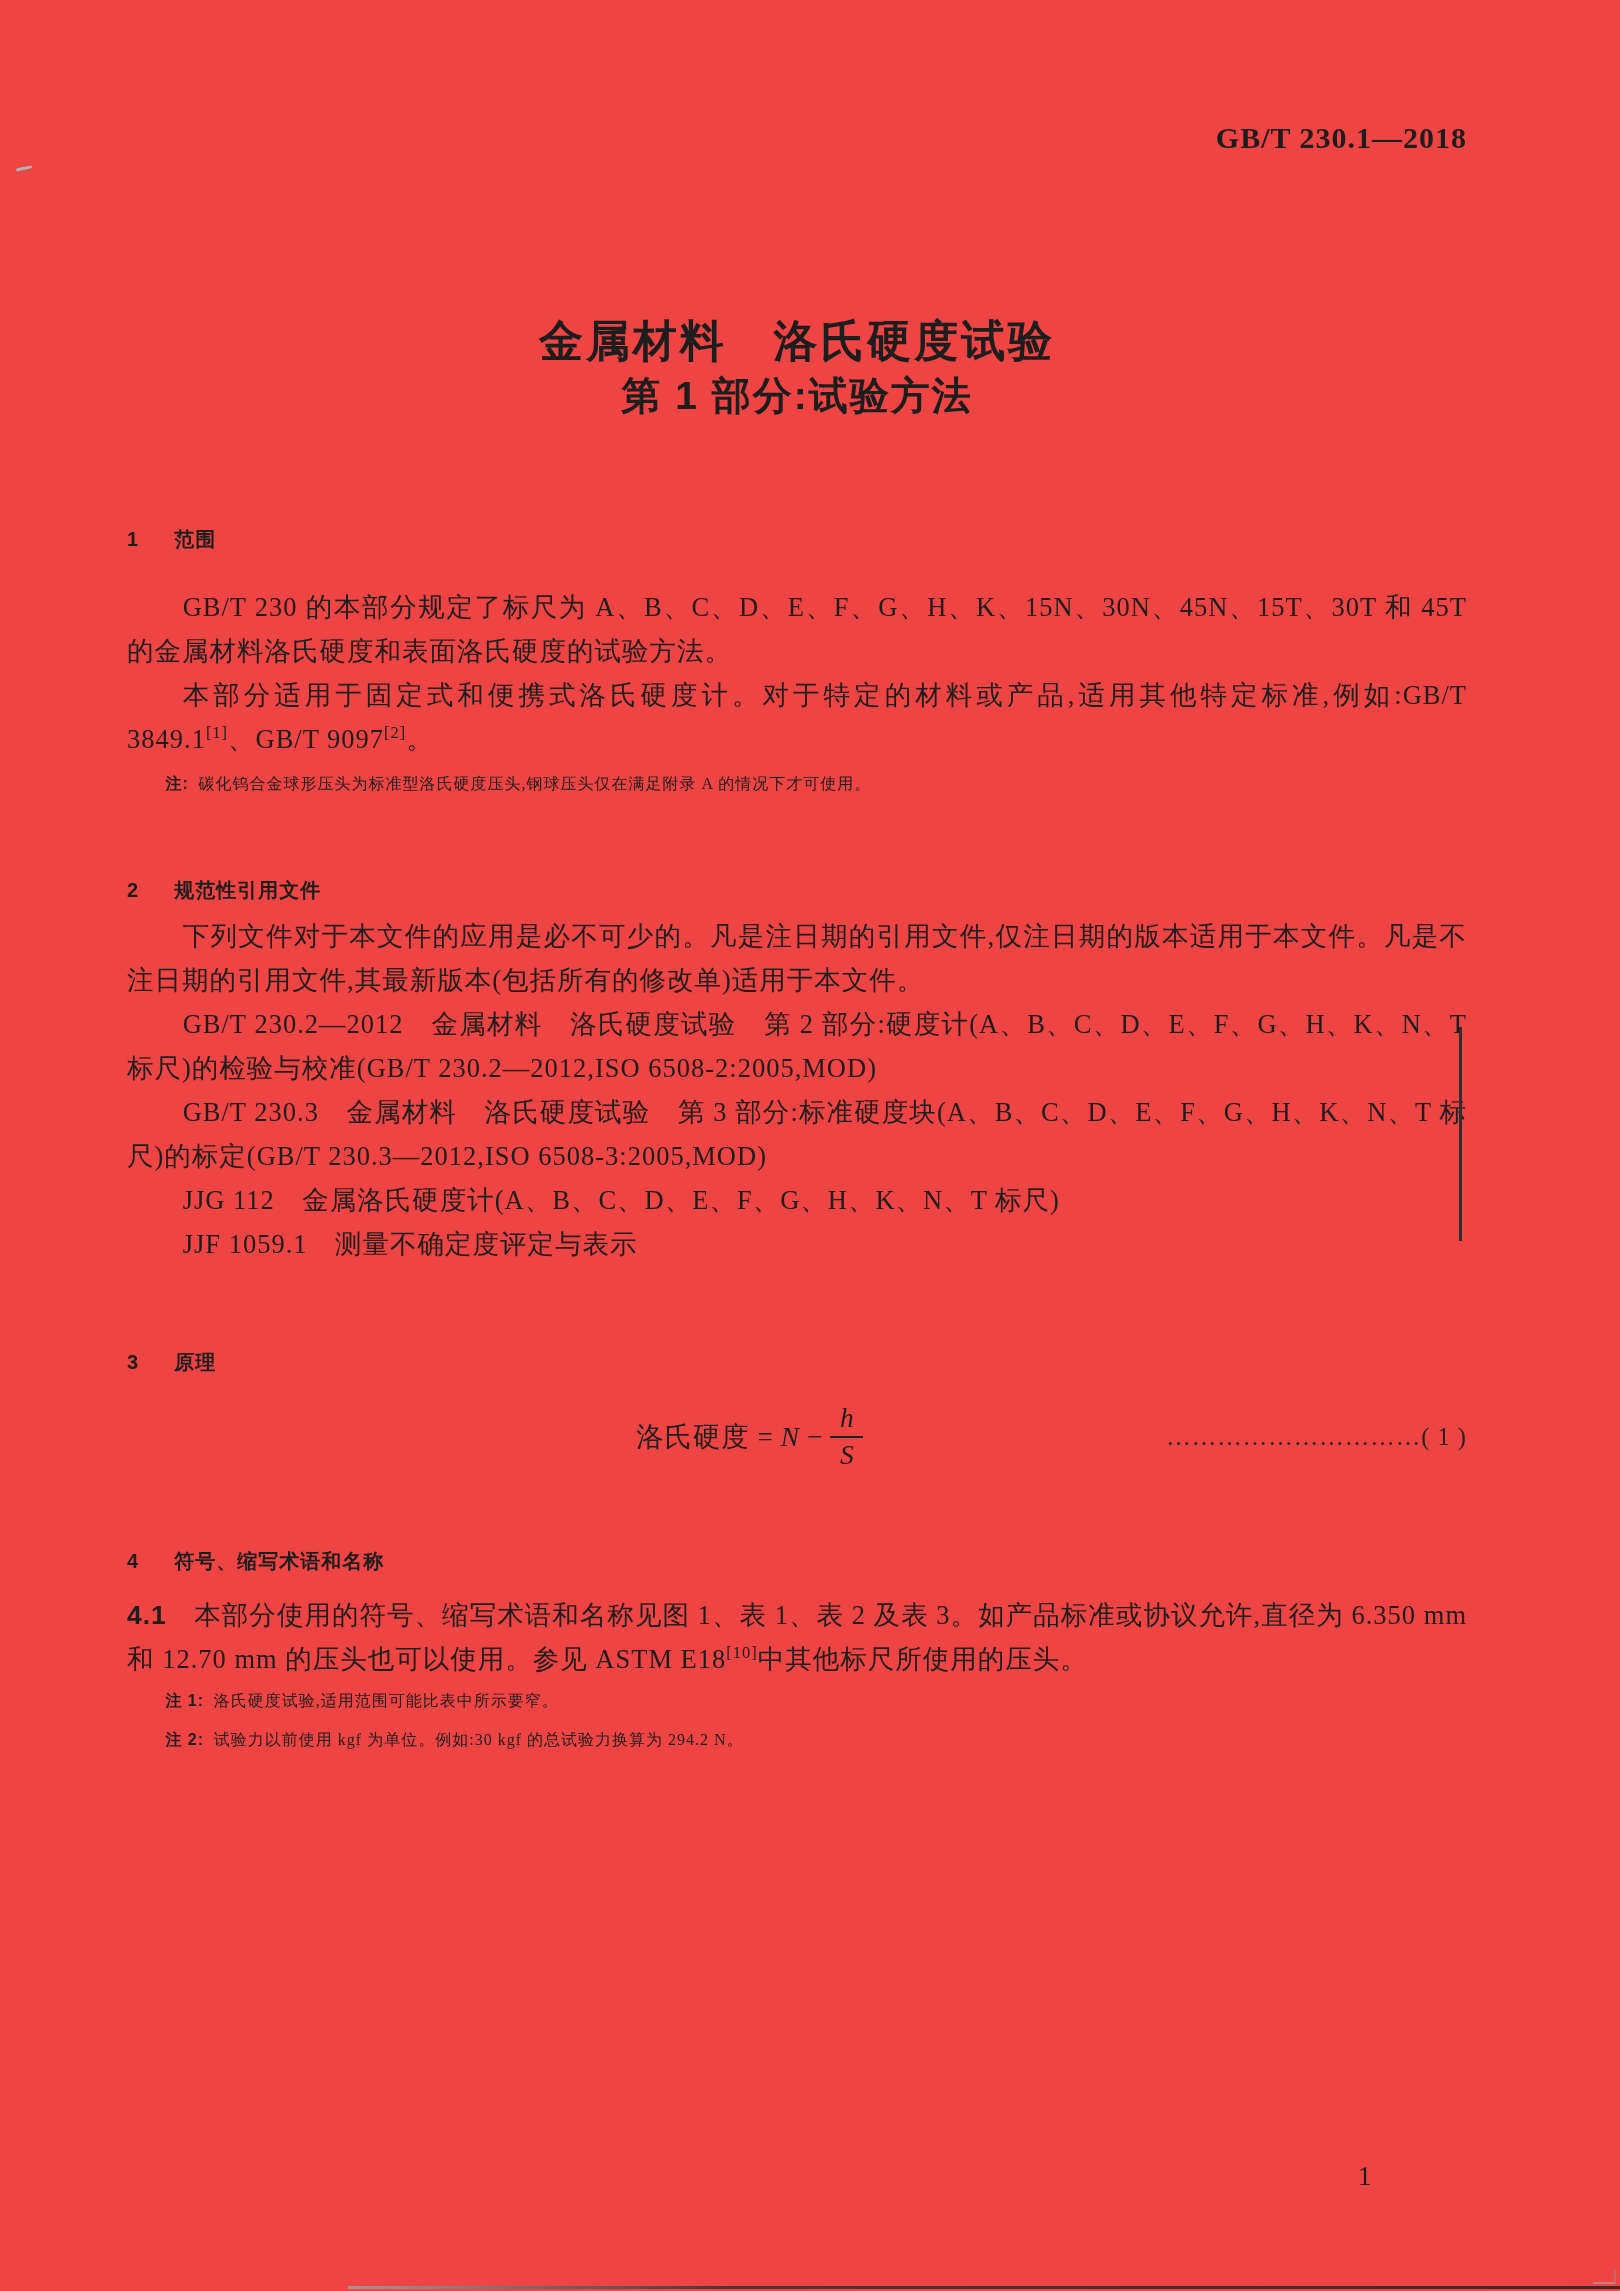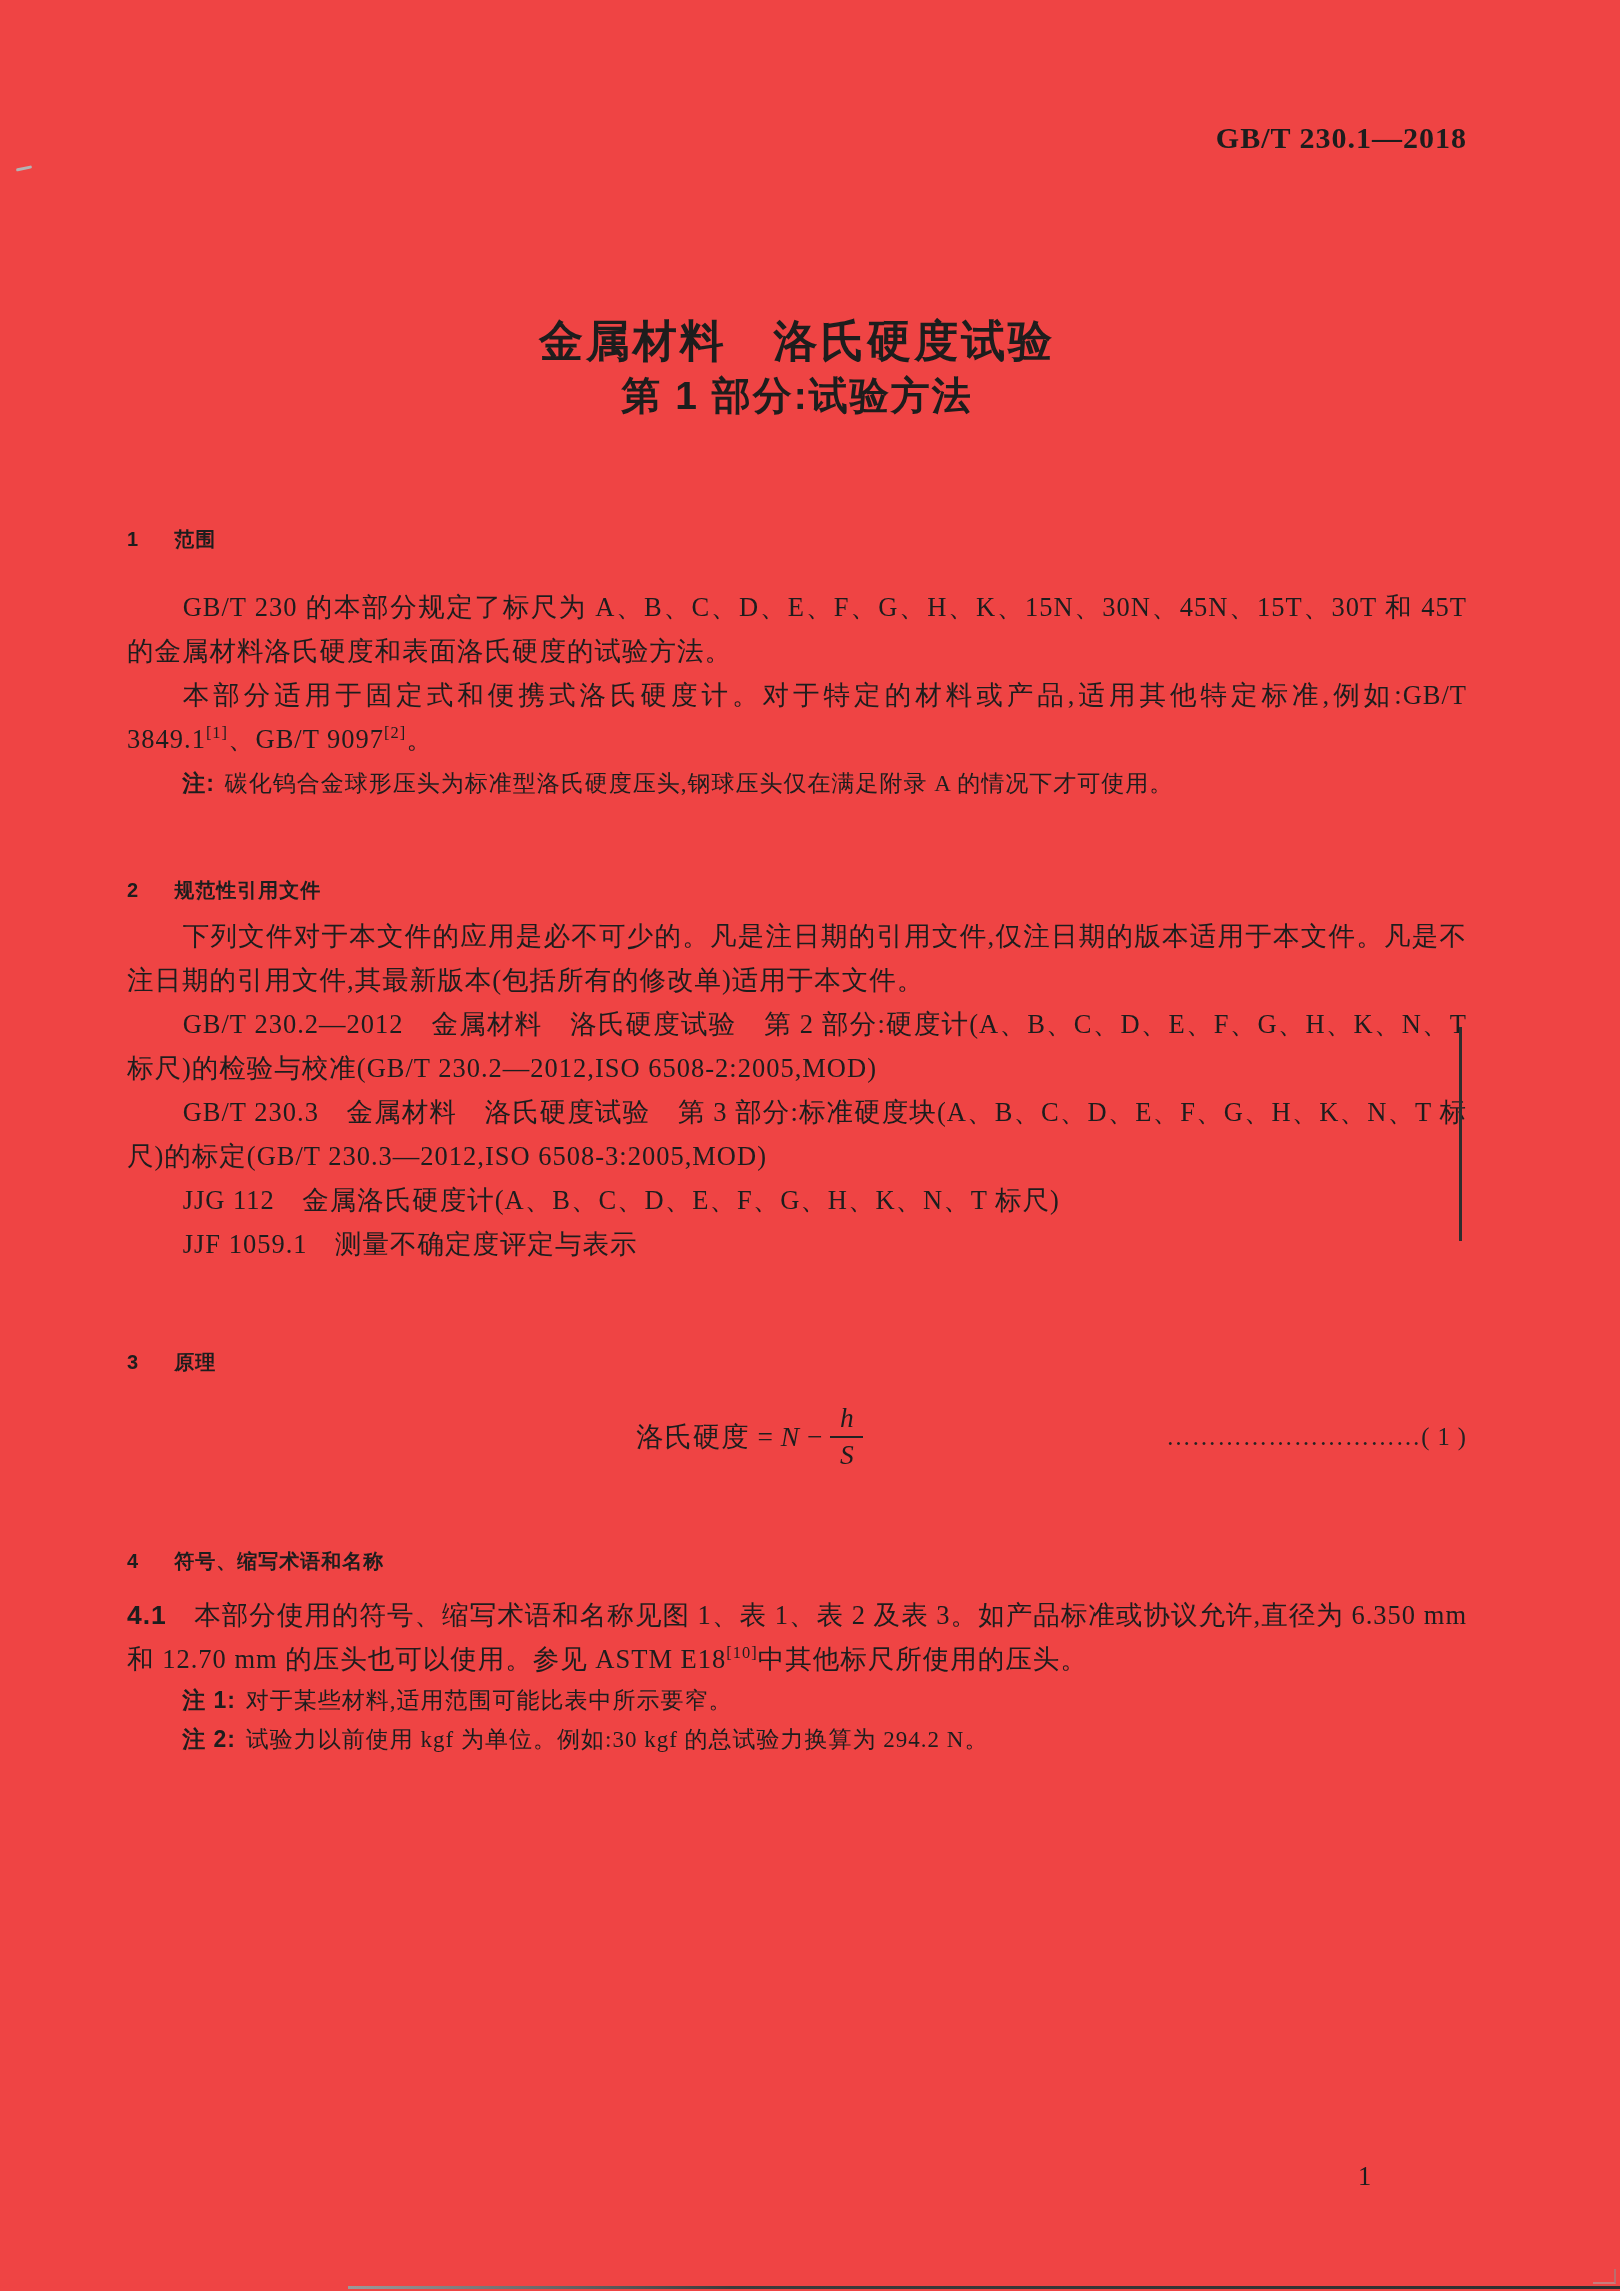--- a/index.html
+++ b/index.html
@@ -44,21 +44,21 @@
   .body{
     font-size:26.5px;line-height:44px;letter-spacing:1px;
     text-align:justify;
   }
   .indent{text-indent:2.1em;}
   .mt24{margin-top:23.5px;}
   .mt12{margin-top:11.8px;}
   .mt10{margin-top:9.8px;}
   .mt2{margin-top:2px;}
   .note{
-    font-size:23px;line-height:39px;letter-spacing:1px;
+    font-size:16px;line-height:39px;letter-spacing:1px;
     padding-left:2.4em;text-align:justify;
   }
   .note1{margin-top:3.9px;}
   .note-label{
     font-family:"Liberation Sans","DejaVu Sans",sans-serif;
     font-weight:bold;margin-right:9.8px;
   }
   .clause-num{
     font-family:"Liberation Sans","DejaVu Sans",sans-serif;
     font-weight:bold;margin-right:27.4px;
@@ -148,21 +148,21 @@
       <span class="leader">
           <span>…………………………</span>
           <span>( 1 )</span>
         </span>
     </div>
 
     <div class="sec-heading h4">
       <span class="sec-num">4</span><span>符号、缩写术语和名称</span>
     </div>
     <p class="body mt10"><span class="clause-num">4.1</span><span>本部分使用的符号、缩写术语和名称见图 1、表 1、表 2 及表 3。如产品标准或协议允许,直径为 6.350 mm 和 12.70 mm 的压头也可以使用。参见 ASTM E18</span><sup>[10]</sup><span>中其他标尺所使用的压头。</span></p>
-    <p class="note"><span class="note-label">注 1:</span><span>对于某些材料,适用范围可能比表中所示要窄。</span></p>
+    <p class="note"><span class="note-label">注 1:</span><span>洛氏硬度试验,适用范围可能比表中所示要窄。</span></p>
     <p class="note"><span class="note-label">注 2:</span><span>试验力以前使用 kgf 为单位。例如:30 kgf 的总试验力换算为 294.2 N。</span></p>
 
   </div>
 
   <div class="revision-bar"></div>
   <div class="page-num">1</div>
   <div class="scan-edge-bottom"></div>
   <div class="corner-mark"></div>
 </div>
 

